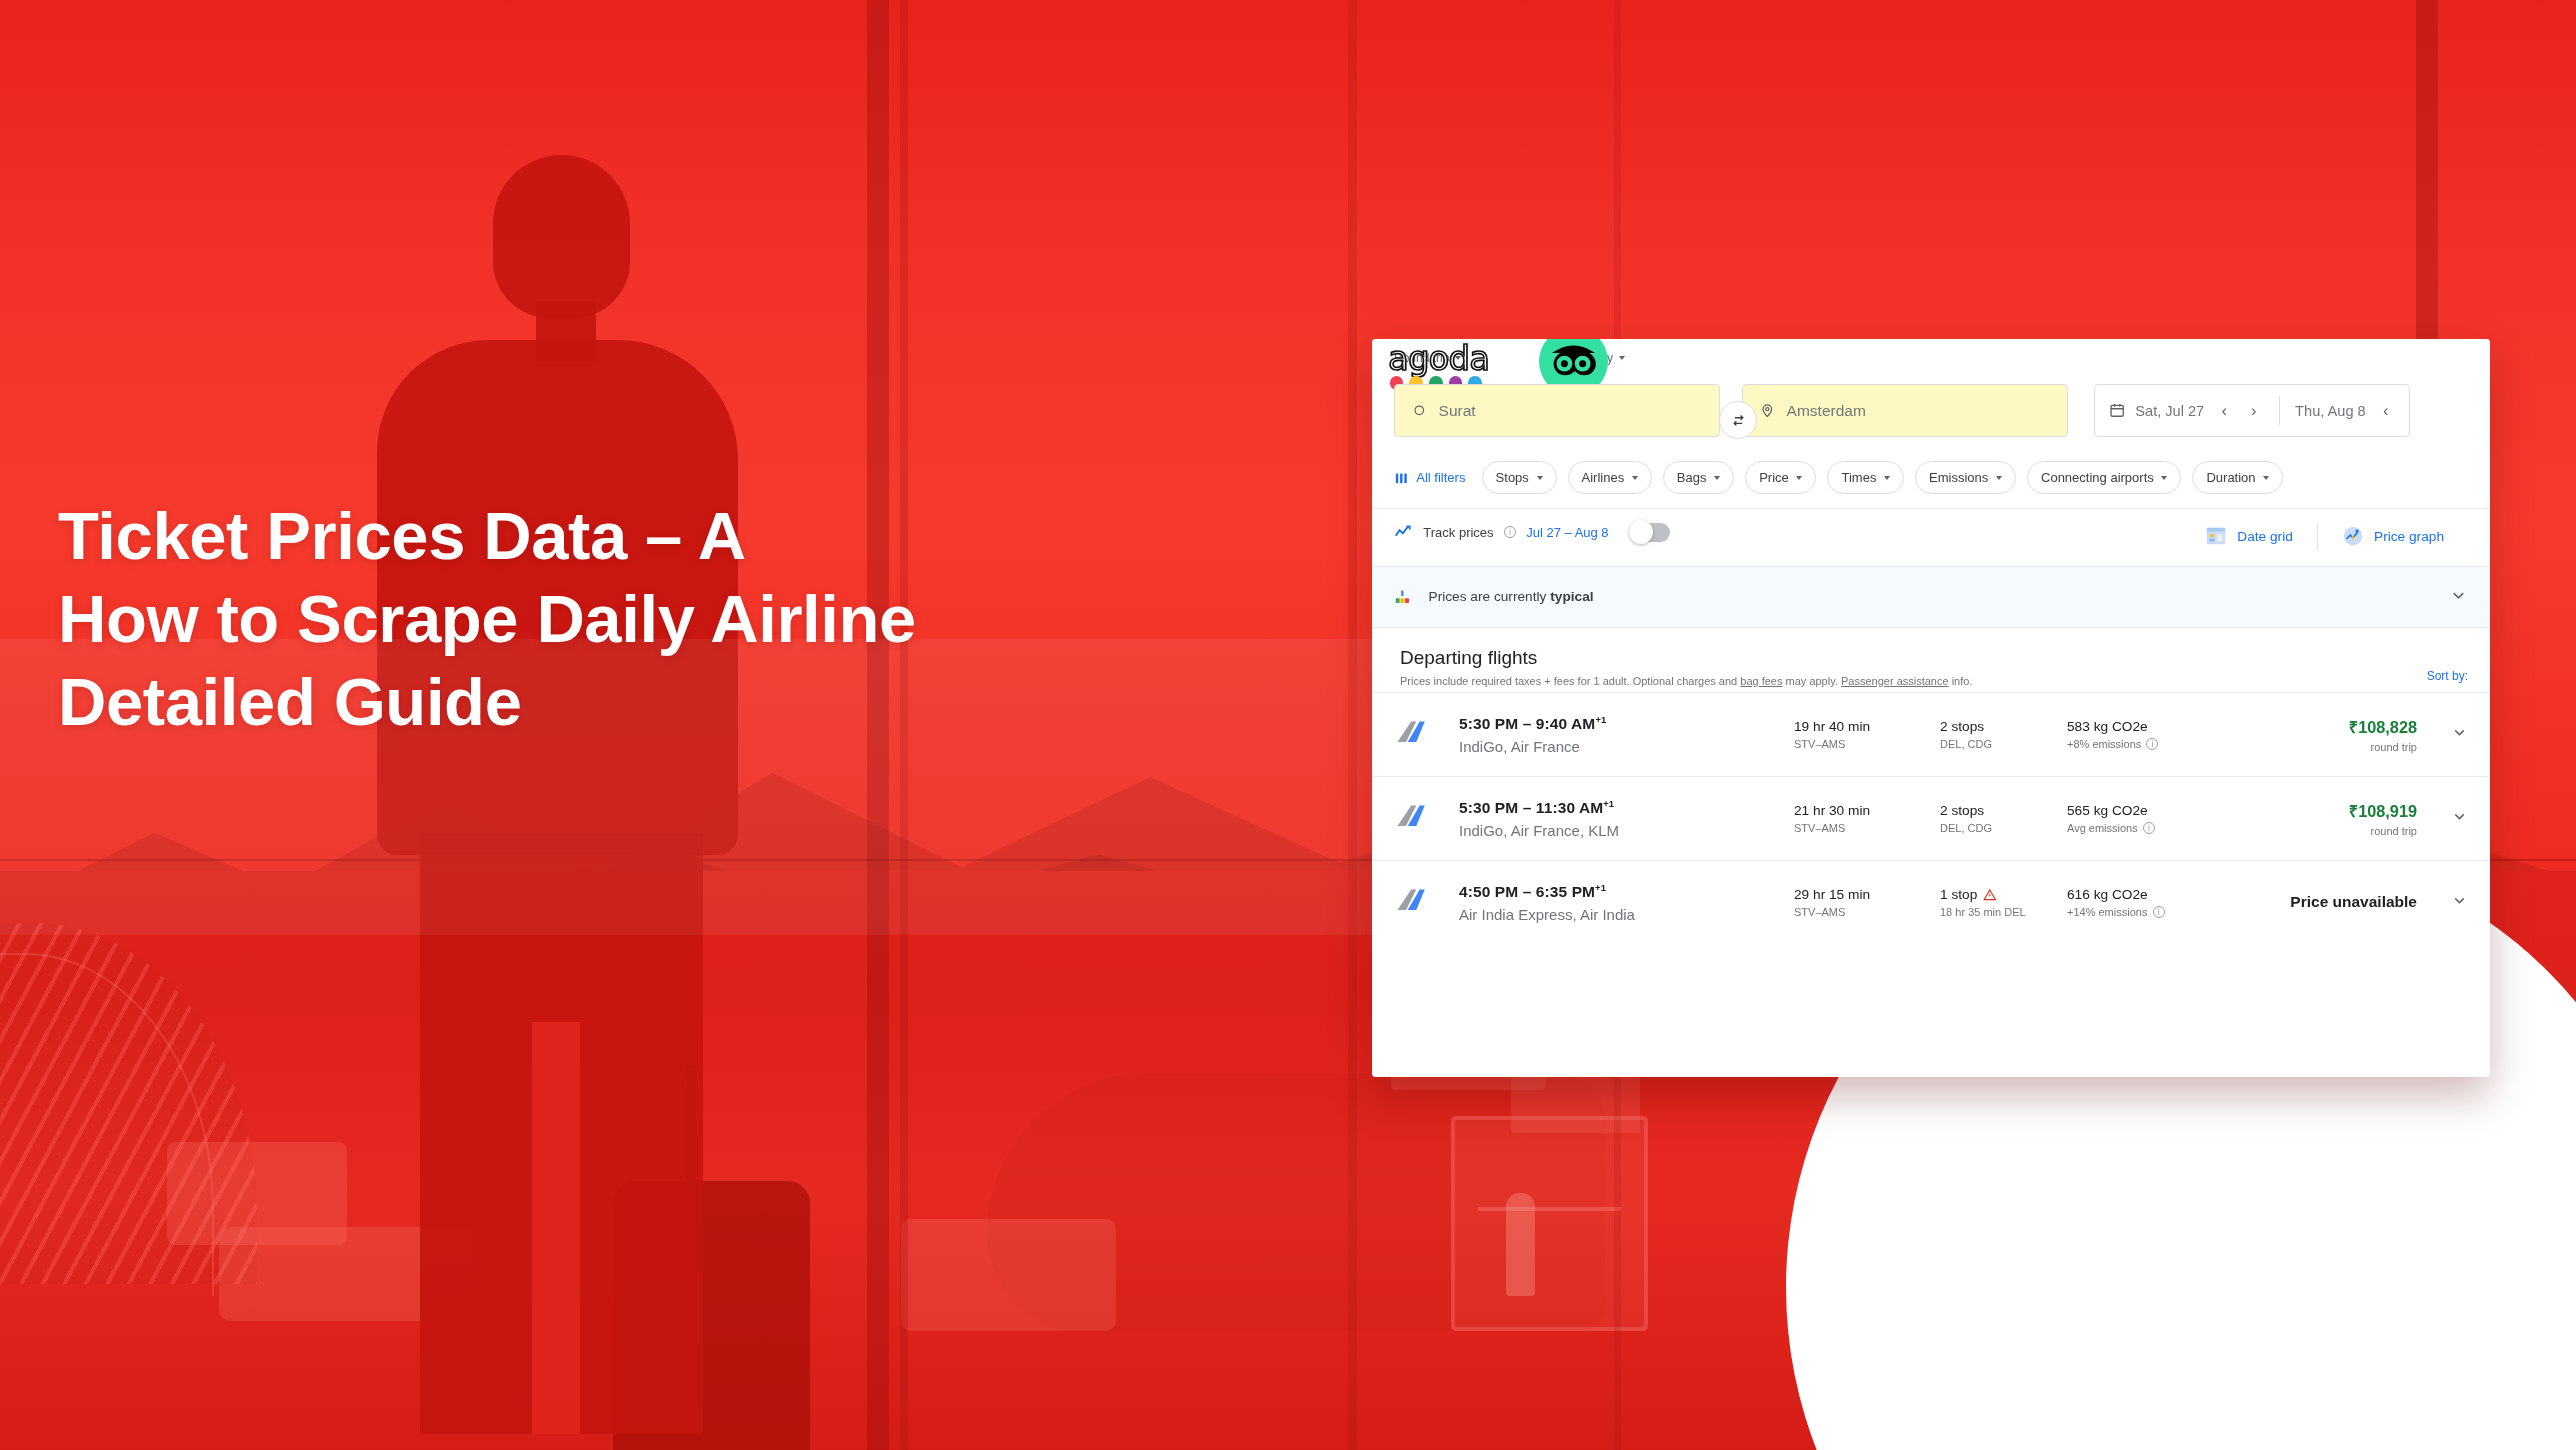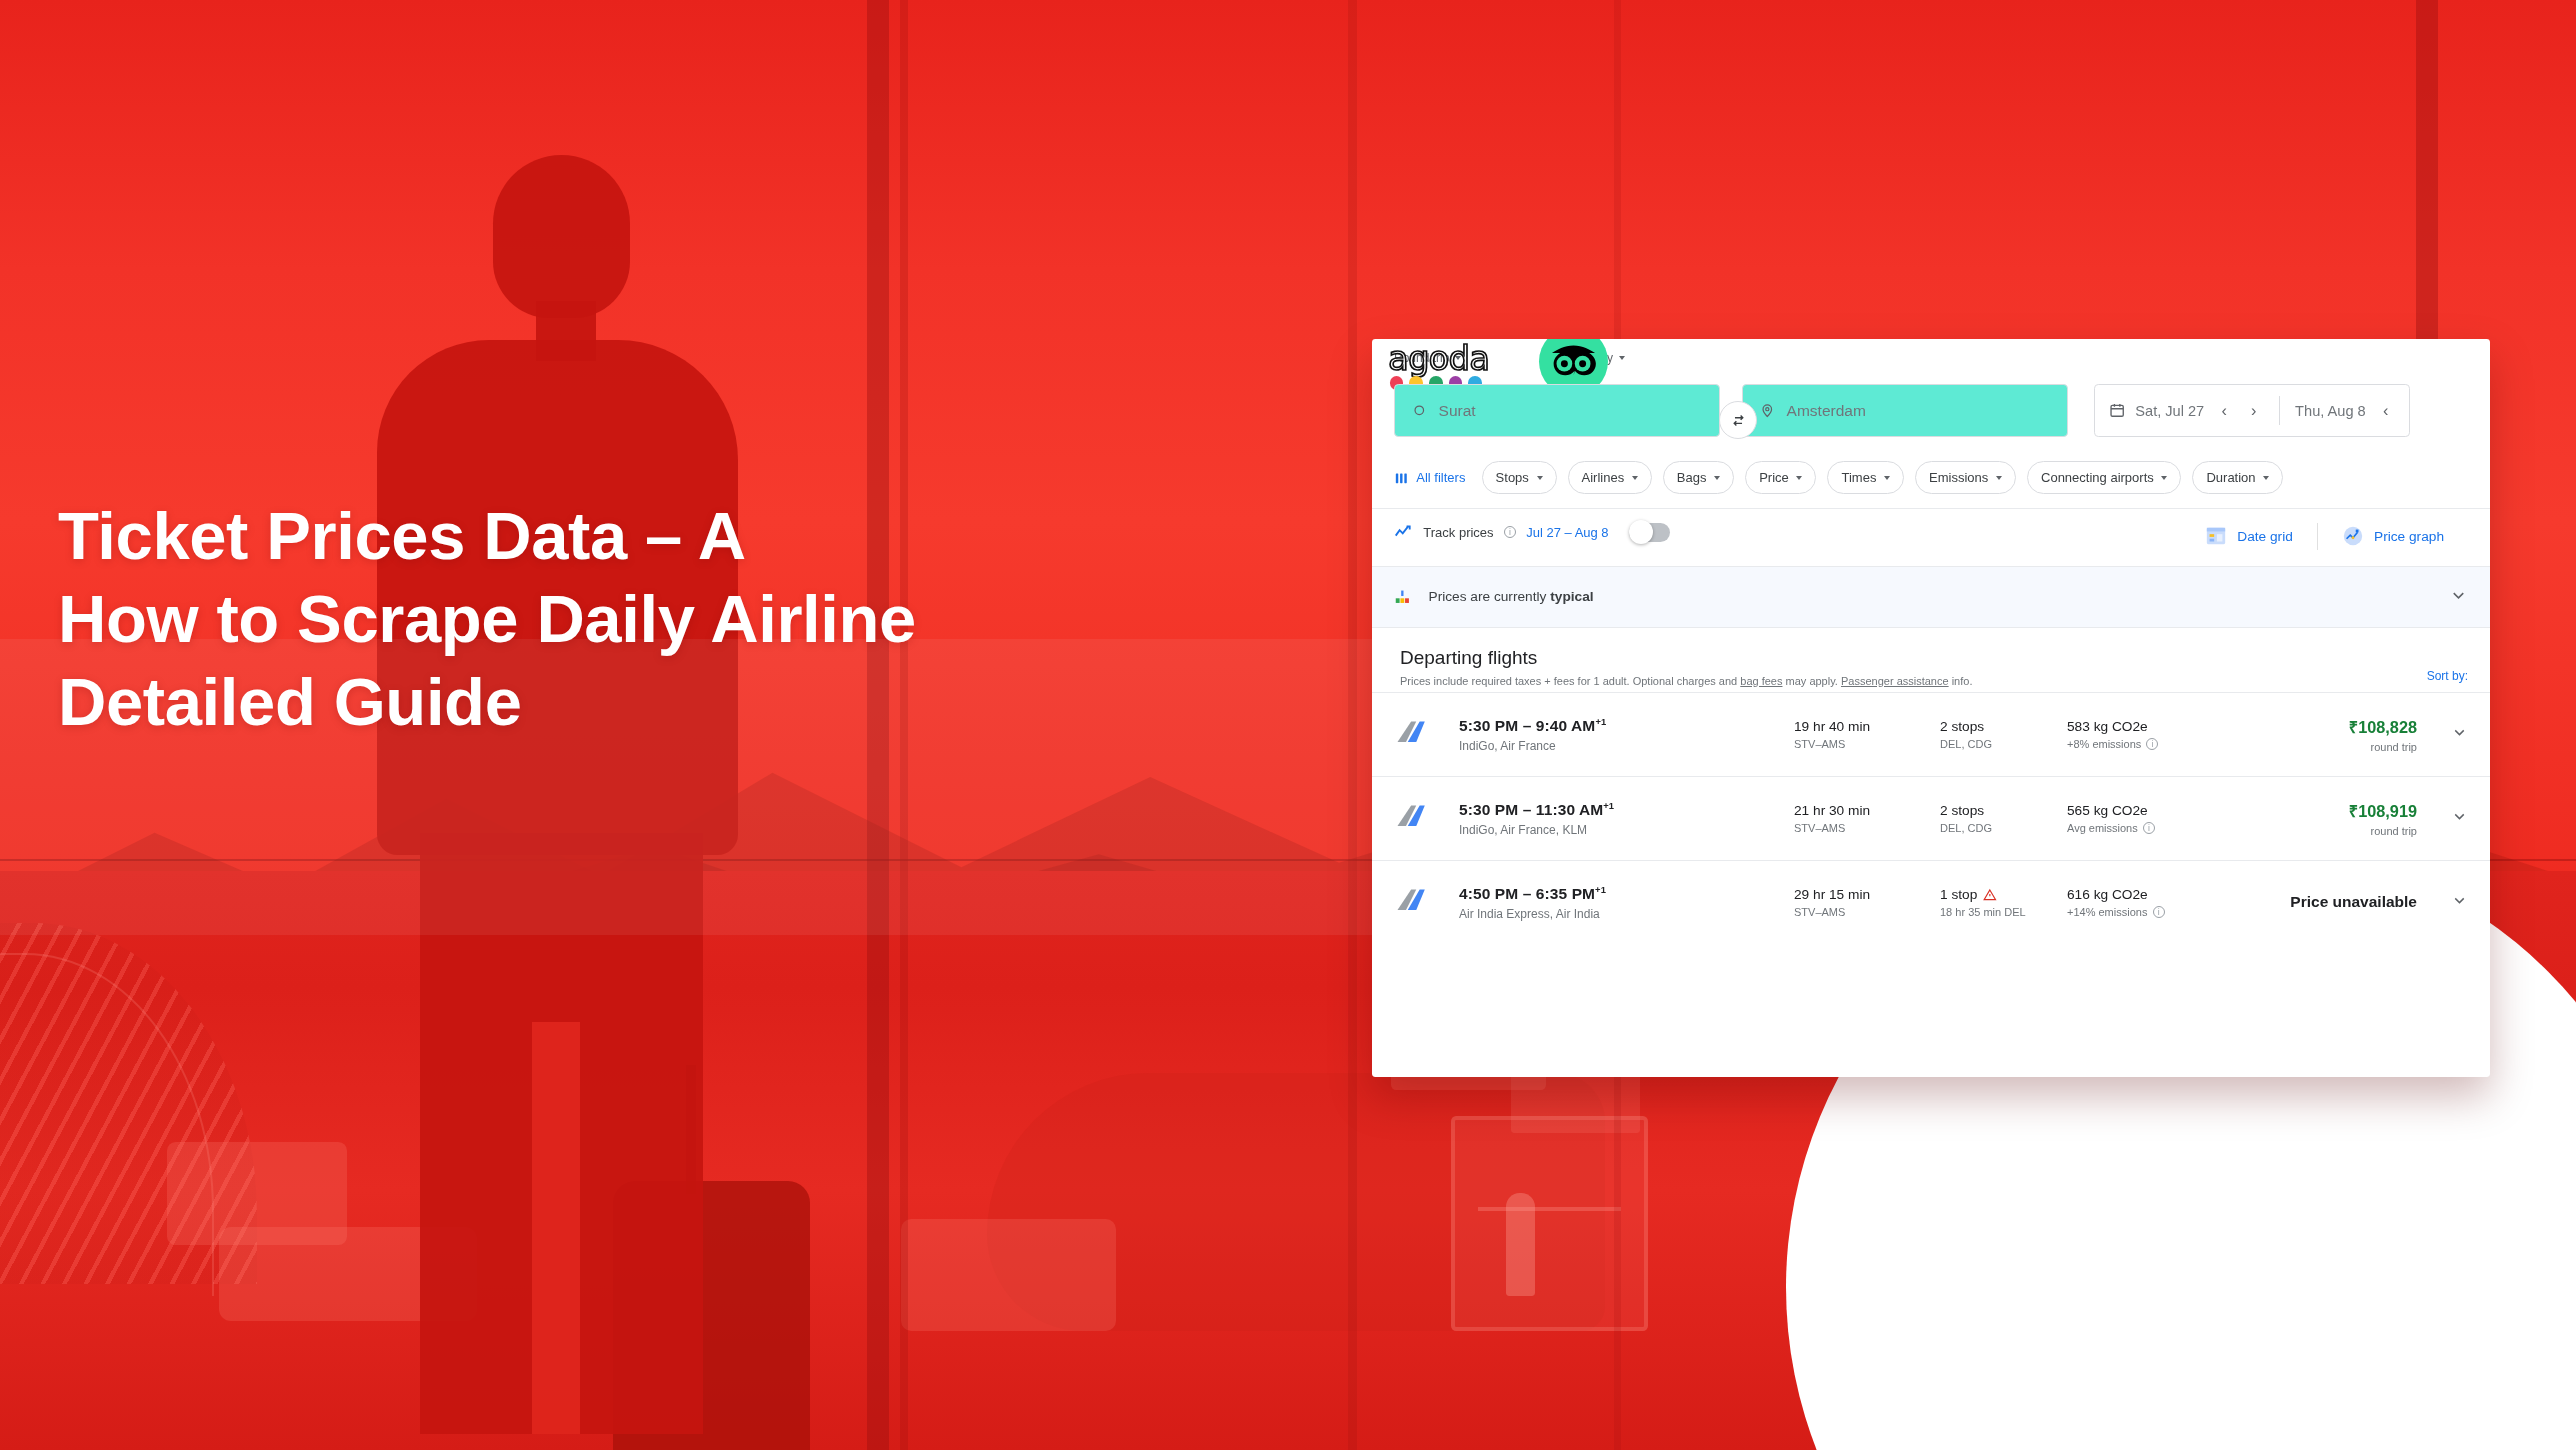--- a/index.html
+++ b/index.html
@@ -191,21 +191,21 @@
     border-radius: 50%; background: #34e0a1;
     display: flex; align-items: center; justify-content: center;
   }
 
   
   .gf-search { position: relative; padding: 0 22px; height: 67px; }
   .gf-fields { display: flex; align-items: center; height: 53px; }
   .gf-field {
     height: 53px; border: 0.9px solid #dadce0; border-radius: 4.3px;
     display: flex; align-items: center; gap: 12px; padding: 0 17px;
-    font-size: 15.5px; color: #70757a; background: #5eead4;
+    font-size: 15.5px; color: #70757a; background: #fef9c3;
   }
   .gf-field.origin { width: 326px; }
   .gf-field.dest   { width: 326px; margin-left: 22px; }
   .gf-dates {
     height: 53px; border: 0.9px solid #dadce0; border-radius: 4.3px; margin-left: 26px;
     display: flex; align-items: center; padding: 0 13.7px; gap: 10.3px;
     font-size: 14.6px; color: #70757a; white-space: nowrap;
   }
   .gf-dates .sep { width: 0.9px; height: 29px; background: #dadce0; margin: 0 5.2px; }
   .gf-dates .nav { color: #5f6368; font-size: 16.3px; padding: 0 6.9px; }
@@ -277,21 +277,21 @@
   .fr-logo { width: 65px; flex: none; }
   .fr-times { width: 335px; flex: none; }
   .fr-dur   { width: 146px; flex: none; }
   .fr-stops { width: 127px; flex: none; }
   .fr-co2   { width: 180px; flex: none; }
   .fr-price { flex: 1; text-align: right; padding-right: 29px; }
   .fr-chev  { width: 22px; flex: none; color: #5f6368; text-align: right; }
 
   .t-main { font-size: 15.5px; color: #202124; font-weight: 700; letter-spacing: 0.1px; }
   .t-main sup { font-size: 9.4px; font-weight: 700; }
-  .t-sub  { font-size: 12px; color: #70757a; margin-top: 4.3px; }
+  .t-sub  { font-size: 15px; color: #70757a; margin-top: 4.3px; }
   .c-main { font-size: 13.7px; color: #202124; }
   .c-sub  { font-size: 11px; color: #70757a; margin-top: 4.3px; display: flex; align-items: center; gap: 5.2px; }
   .p-main { font-size: 16.3px; font-weight: 700; color: #188038; }
   .p-main.unavail { color: #202124; font-weight: 700; font-size: 15.5px; line-height: 1.22; }
   .p-sub  { font-size: 11px; color: #70757a; margin-top: 3.4px; }
   .stop-warn { display: inline-flex; align-items: center; gap: 6px; }
 
   .info-dot {
     width: 12px; height: 12px; border-radius: 50%; border: 0.9px solid #9aa0a6;
     display: inline-flex; align-items: center; justify-content: center;

